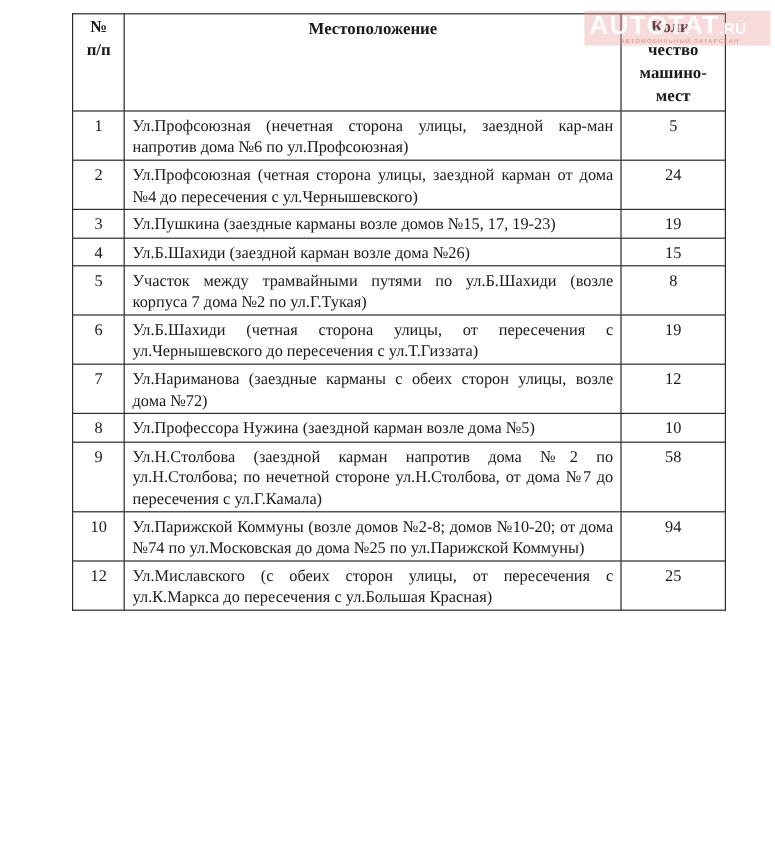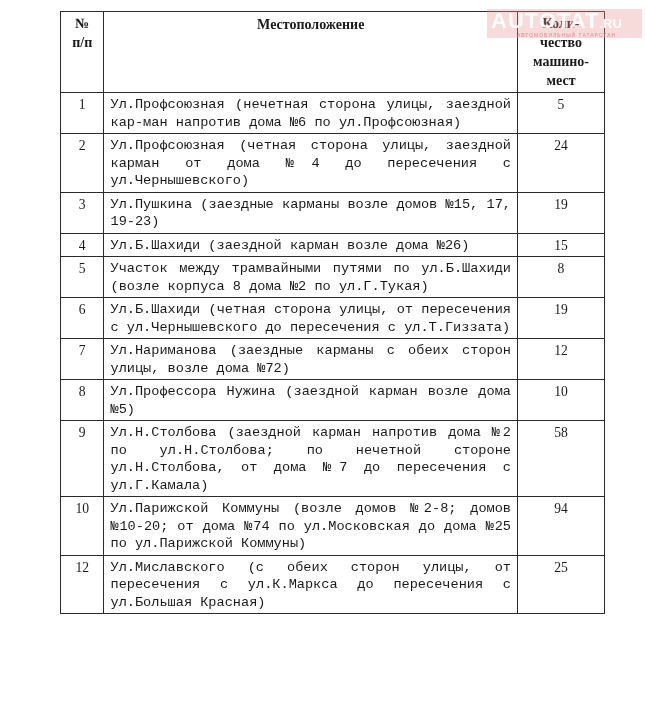--- a/index.html
+++ b/index.html
@@ -7,21 +7,21 @@
          font-family: "Liberation Serif", "DejaVu Serif", serif; color: #1a1a1a; }
   .page { position: absolute; left: 0; top: 0; width: 646px; height: 717px; }
   table.doc { position: absolute; left: 60px; top: 11px; width: 545px;
               border-collapse: collapse; font-size: 13.6px; line-height: 17.5px; }
   table.doc td, table.doc th { border: 1.3px solid #2b2b2b; vertical-align: top; }
   table.doc th { font-weight: bold; text-align: center; padding: 2px 3px 2px 3px; font-size: 14px; line-height: 21px; }
   th.c-num { width: 36px; }
   th.c-loc { width: 402px; }
   th.c-qty { width: 79px; }
   td.num { text-align: center; padding: 3px 2px 2px 2px; }
-  td.loc { text-align: justify; padding: 3px 6px 2px 6px; text-align-last: left; font-family: Liberation Mono, monospace; }
+  td.loc { text-align: justify; padding: 3px 6px 2px 6px; text-align-last: left; }
   td.qty { text-align: center; padding: 3px 2px 2px 2px; }
   .wm { position: absolute; left: 487px; top: 9px; width: 155px; height: 29px;
         background: rgba(232,150,150,0.35); color: rgba(255,255,255,0.85);
         font-family: "Liberation Sans", "DejaVu Sans", sans-serif; font-weight: bold;
         pointer-events: none; }
   .wm .brand { position: absolute; left: 4px; top: 0px; font-size: 22px; letter-spacing: 1px; line-height: 24px; color: rgba(255,255,255,0.9); }
   .wm .tld { font-size: 13px; letter-spacing: 0; }
   .wm .tag { position: absolute; left: 30px; top: 23px; font-size: 5px; letter-spacing: 1px; color: rgba(200,110,110,0.7); font-weight: normal; line-height: 6px; }
 </style>
 </head>
@@ -56,21 +56,21 @@
         <td class="loc">Ул.Пушкина (заездные карманы возле домов №15, 17, 19-23)</td>
         <td class="qty">19</td>
       </tr>
       <tr>
         <td class="num">4</td>
         <td class="loc">Ул.Б.Шахиди (заездной карман возле дома №26)</td>
         <td class="qty">15</td>
       </tr>
       <tr>
         <td class="num">5</td>
-        <td class="loc">Участок между трамвайными путями по ул.Б.Шахиди (возле корпуса 8 дома №2 по ул.Г.Тукая)</td>
+        <td class="loc">Участок между трамвайными путями по ул.Б.Шахиди (возле корпуса 7 дома №2 по ул.Г.Тукая)</td>
         <td class="qty">8</td>
       </tr>
       <tr>
         <td class="num">6</td>
         <td class="loc">Ул.Б.Шахиди (четная сторона улицы, от пересечения с ул.Чернышевского до пересечения с ул.Т.Гиззата)</td>
         <td class="qty">19</td>
       </tr>
       <tr>
         <td class="num">7</td>
         <td class="loc">Ул.Нариманова (заездные карманы с обеих сторон улицы, возле дома №72)</td>

